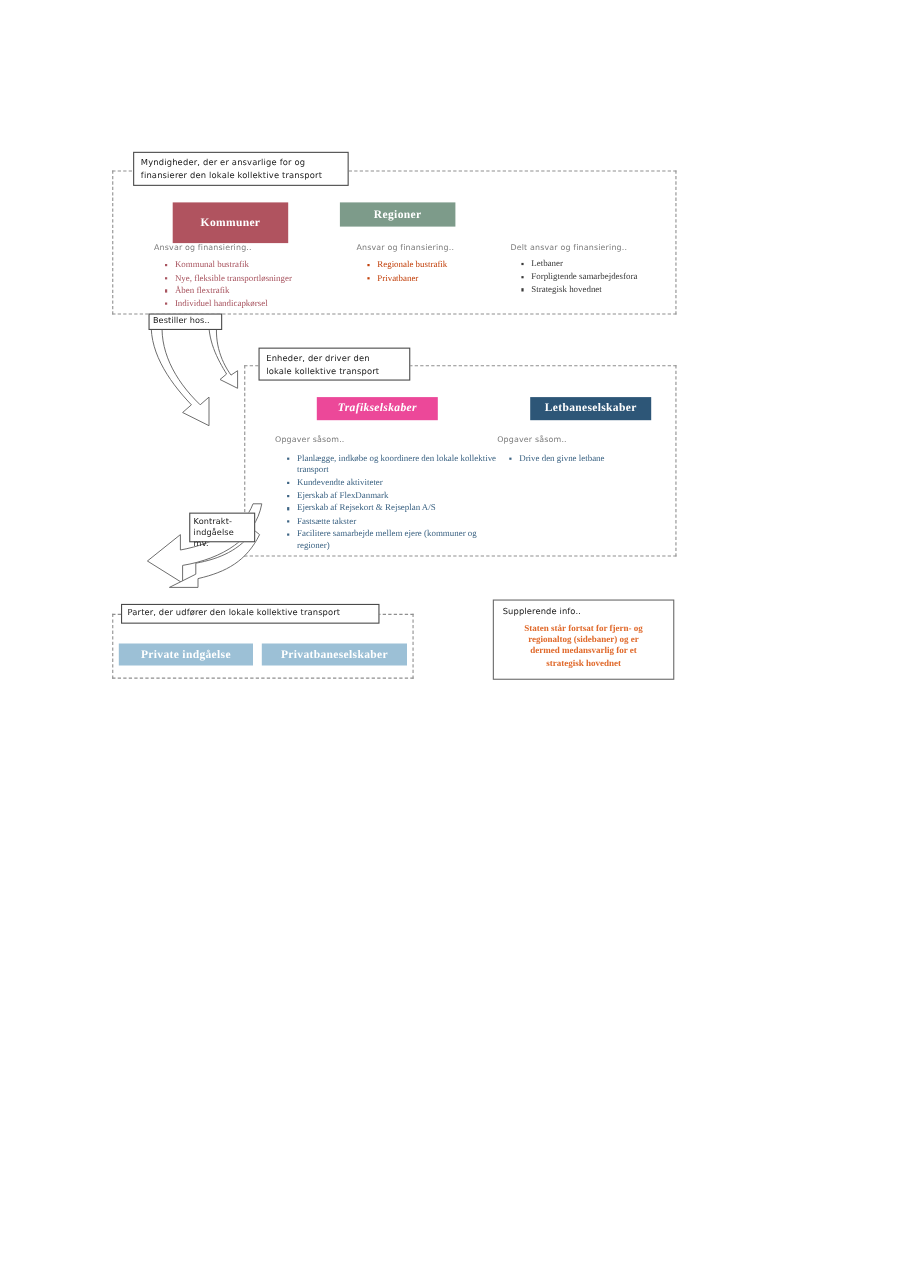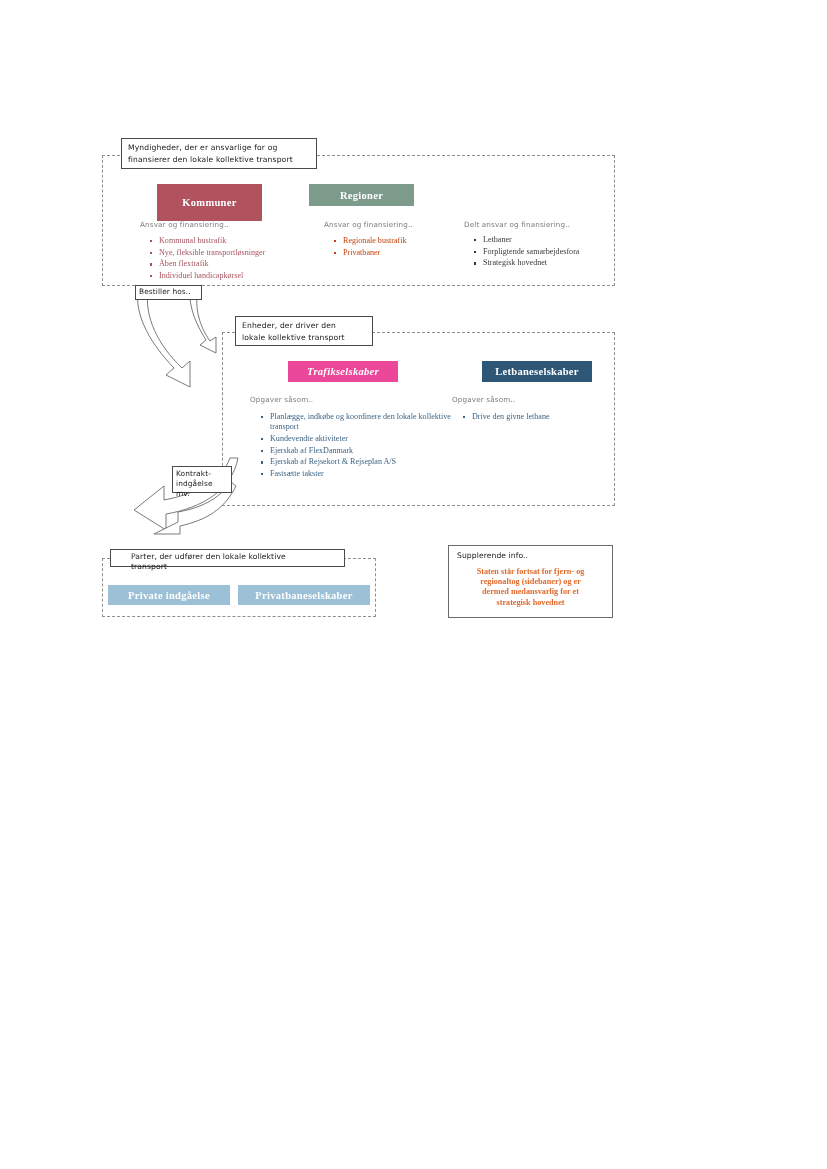--- a/index.html
+++ b/index.html
@@ -185,20 +185,21 @@
 <div class="tag" style="left:288px; top:361px; width:110px; height:21px; background:#ec4899;font-style:italic;">
   <span>Trafikselskaber</span>
 </div>
 <div class="lead" style="left:250px; top:395px;">Opgaver såsom..</div>
 <ul class="blist col-blue" style="left:255px; top:408px; width:192px;">
   <li class="wrap">Planlægge, indkøbe og koordinere den lokale kollektive transport</li>
   <li>Kundevendte aktiviteter</li>
   <li>Ejerskab af FlexDanmark</li>
   <li>Ejerskab af Rejsekort &amp; Rejseplan A/S</li>
   <li>Fastsætte takster</li>
+  <li class="wrap">Facilitere samarbejde mellem ejere (kommuner og regioner)</li>
 </ul>
 
 <div class="tag" style="left:482px; top:361px; width:110px; height:21px; background:#2d5677;">
   <span>Letbaneselskaber</span>
 </div>
 <div class="lead" style="left:452px; top:395px;">Opgaver såsom..</div>
 <ul class="blist col-blue" style="left:457px; top:408px; width:150px;">
   <li>Drive den givne letbane</li>
 </ul>
 
@@ -208,21 +209,21 @@
   <path d="M105,26 C92,44 74,52 52,56 L52,66 L28,78 L54,78 L54,70
            C80,64 98,54 110,30 Z" fill="#ffffff" stroke="#6b6b6b" stroke-width="0.9"></path>
 </svg>
 <div class="hand-box" style="left:172px; top:466px; width:60px; height:27px; padding:2px 3px; border:1px solid #4a4a4a;">
   <div class="hand-label">Kontrakt-</div>
   <div class="hand-label">indgåelse mv.</div>
 </div>
 
 <div class="dashed-group" style="left:102px; top:558px; width:274px; height:59px;"></div>
 
-<div class="hand-box" style="left:110px; top:549px; width:235px; height:18px; padding:2px 20px;">
+<div class="hand-box" style="left:110px; top:549px; width:235px; height:18px; padding:2px 5px;">
   <div class="hand-label" style="font-size:7.6px;">Parter, der udfører den lokale kollektive transport</div>
 </div>
 
 <div class="tag" style="left:108px; top:585px; width:122px; height:20px; background:#9cc0d6;">
   <span>Private indgåelse</span>
 </div>
 <div class="tag" style="left:238px; top:585px; width:132px; height:20px; background:#9cc0d6;">
   <span>Privatbaneselskaber</span>
 </div>
 

